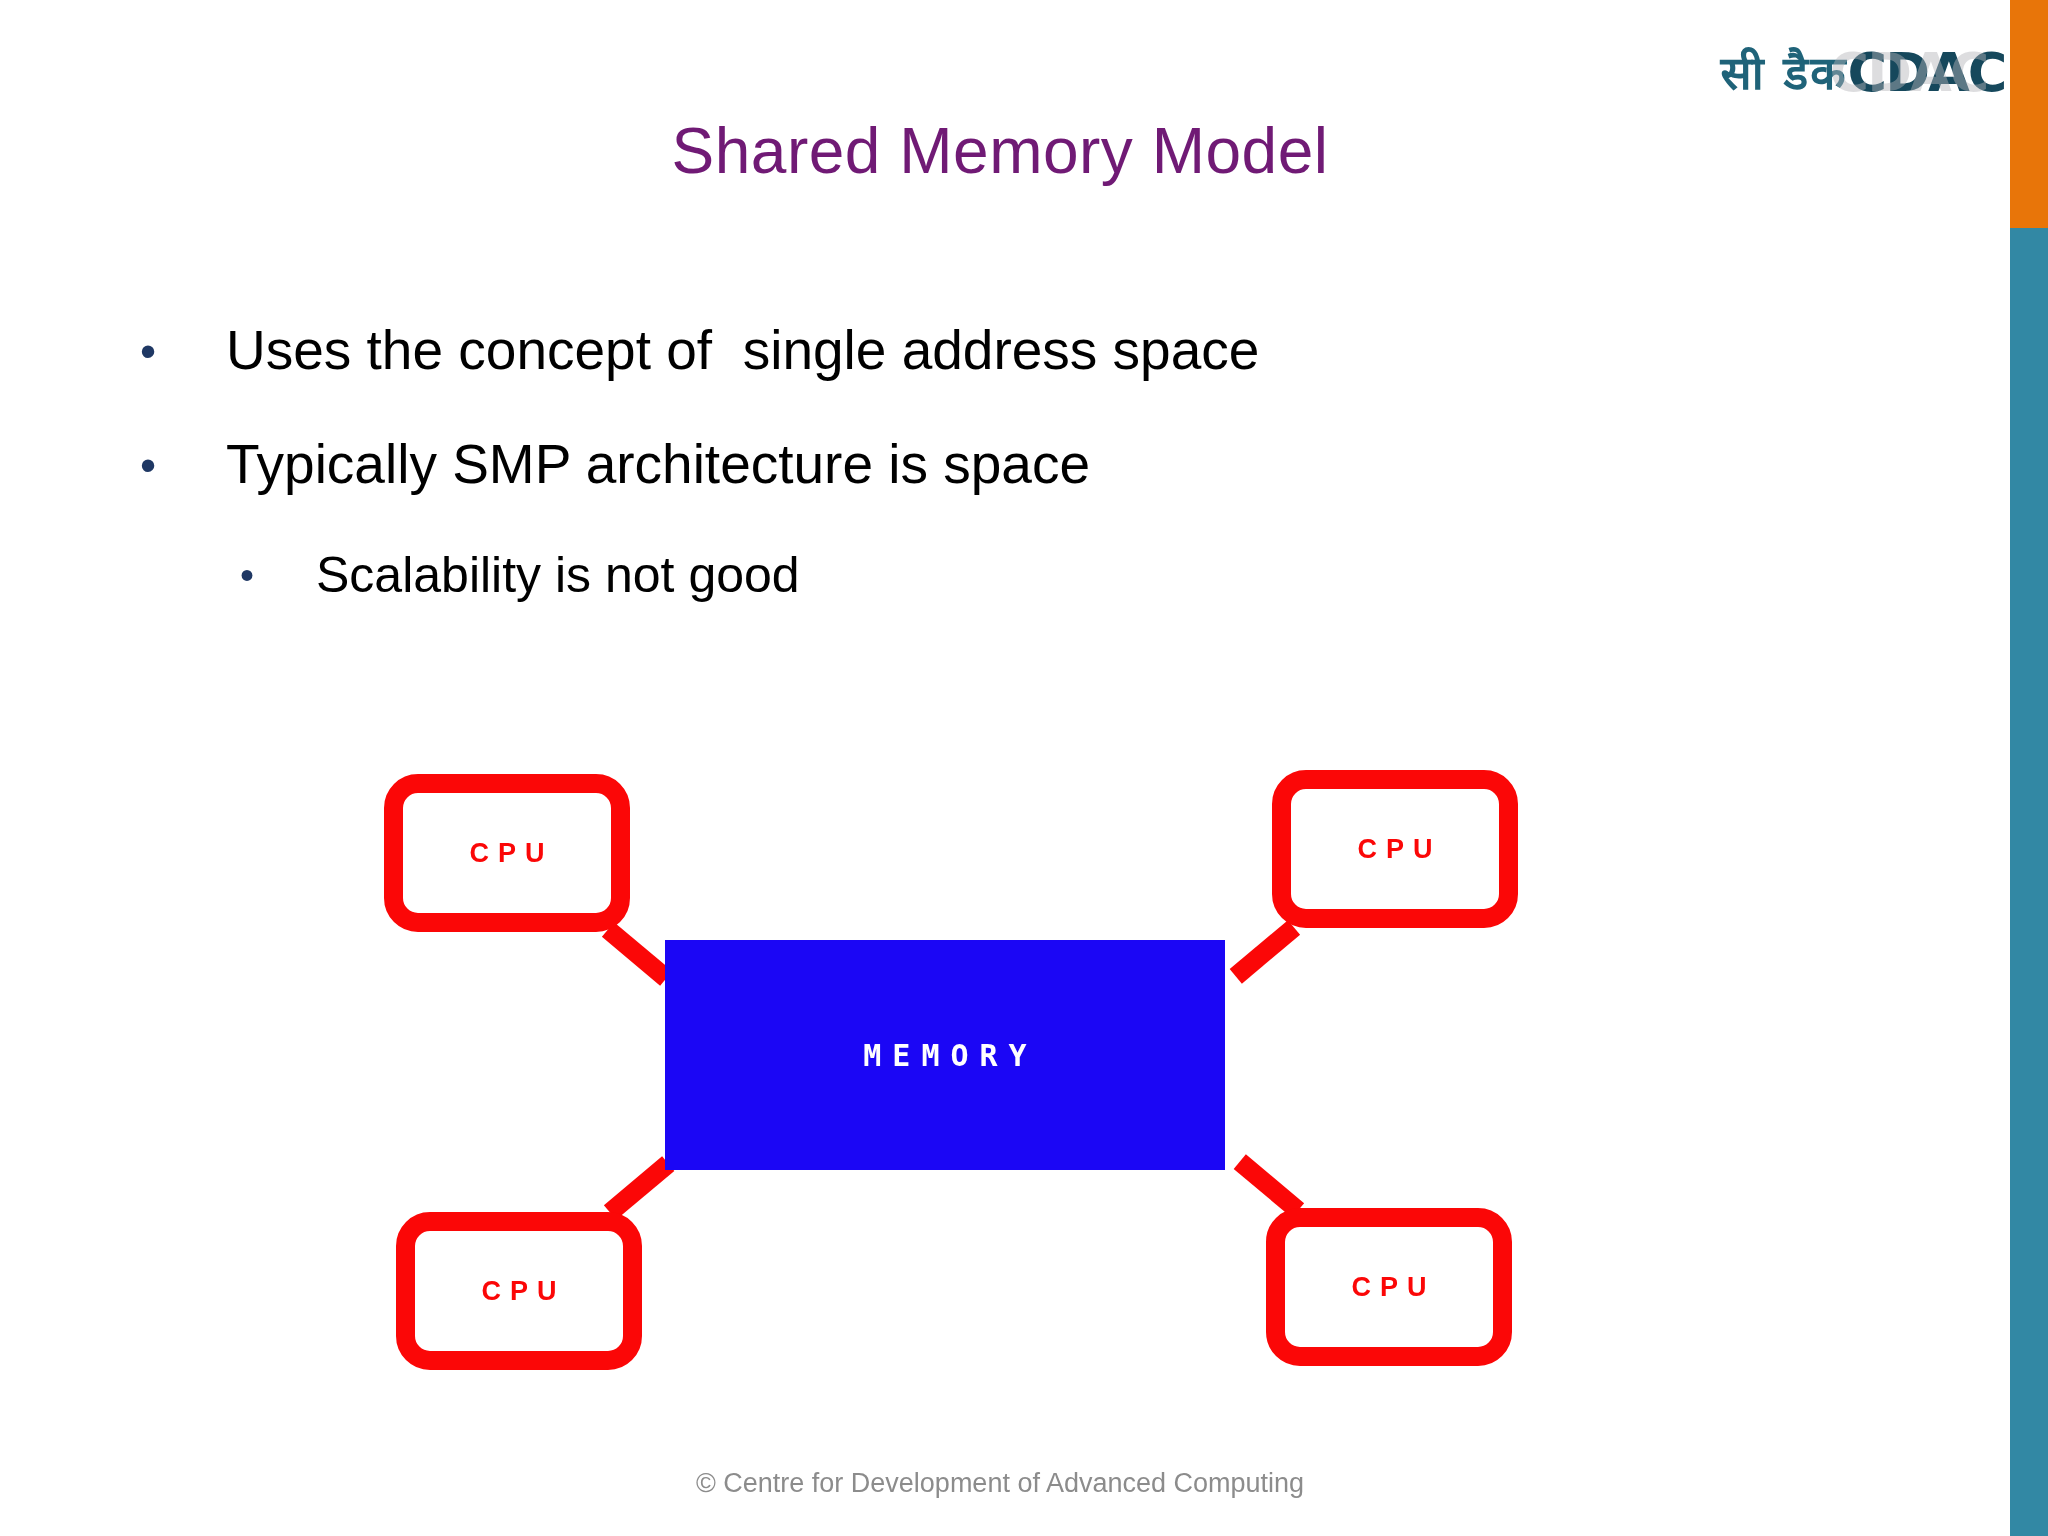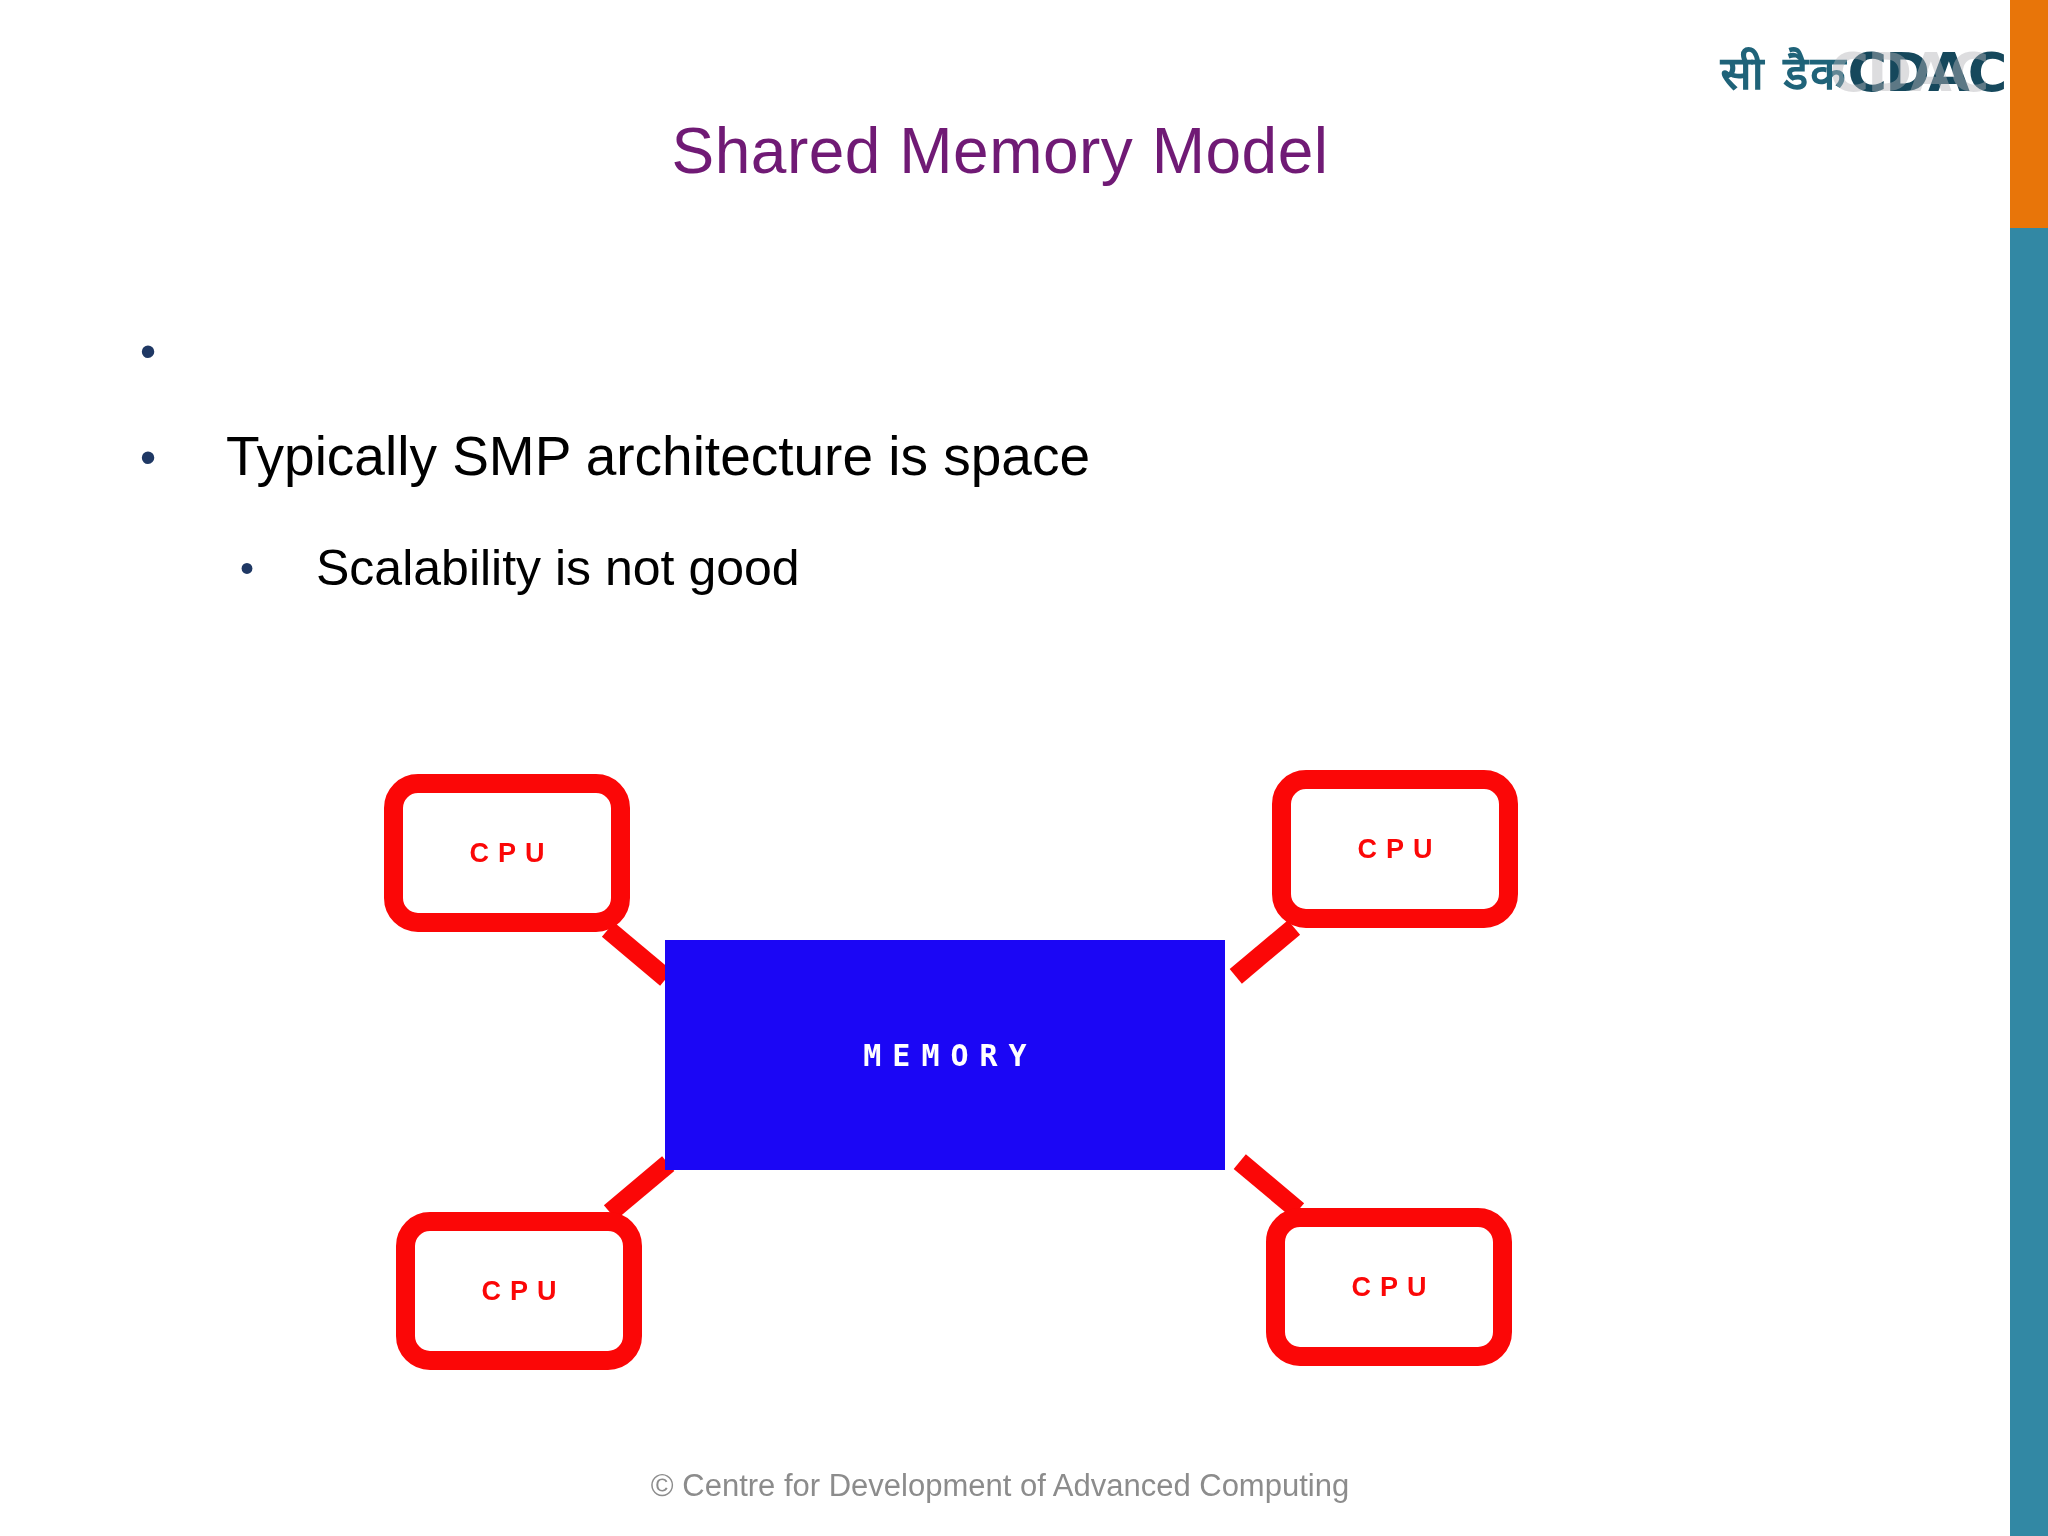--- a/index.html
+++ b/index.html
@@ -209,21 +209,21 @@
   .link-bl { left: 230px; bottom: 148px; width: 76px; transform: rotate(-40deg); transform-origin: left center; }
   .link-br { right: 222px; bottom: 150px; width: 76px; transform: rotate(40deg); transform-origin: right center; }
 
   
   .footer {
     position: absolute;
     left: 0;
     top: 1468px;
     width: 2000px;
     text-align: center;
-    font-size: 31px;
+    font-size: 27px;
     color: #8C8C8C;
   }
 </style>
 </head>
 <body>
 
 <div class="slide">
 
   <div class="edge-stripe edge-stripe-orange"></div>
   <div class="edge-stripe edge-stripe-teal"></div>
@@ -235,20 +235,21 @@
       <span>CDAC</span>
     </div>
   </div>
 
   <div class="slide-title">Shared Memory Model</div>
 
   <div class="bullets">
 
     <div class="bullet-row level-1">
       <span class="bullet-marker">•</span>
+      <span class="bullet-text">Uses the concept of  single address space</span>
     </div>
 
     <div class="bullet-row level-1">
       <span class="bullet-marker">•</span>
       <span class="bullet-text">Typically SMP architecture is space</span>
     </div>
 
     <div class="bullet-row level-2">
       <span class="bullet-marker">•</span>
       <span class="bullet-text">Scalability is not good</span>

